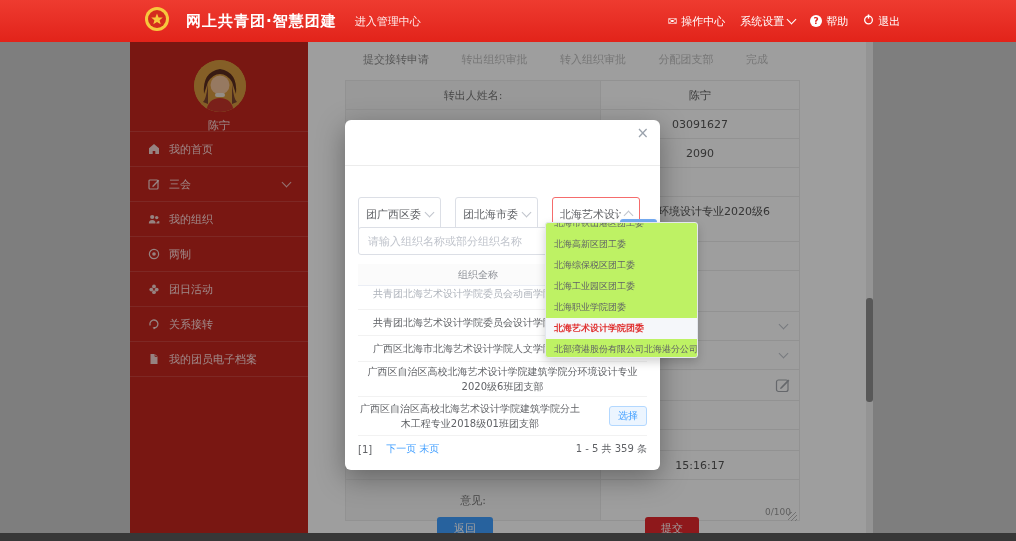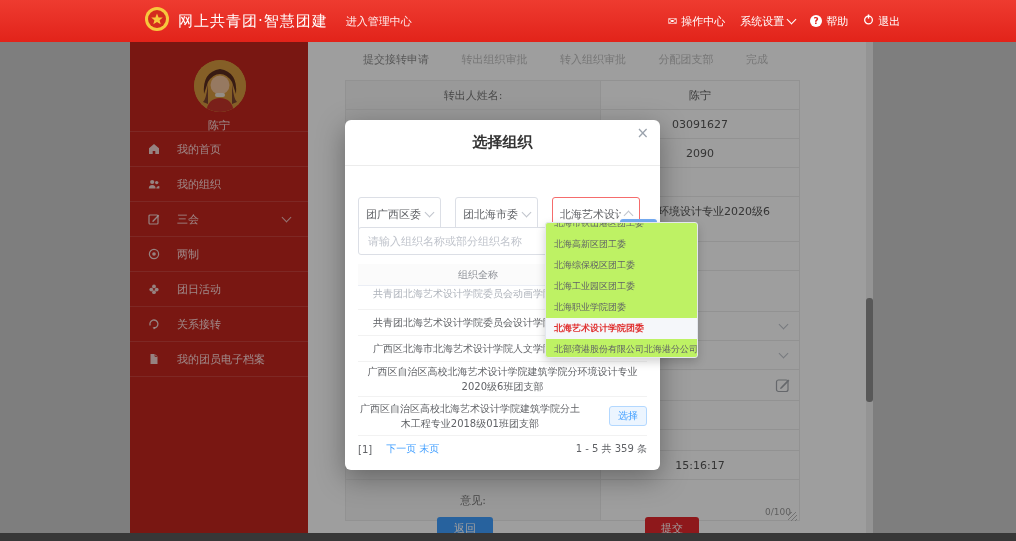--- a/index.html
+++ b/index.html
@@ -1,33 +1,33 @@
 <!DOCTYPE html>
 <html><head>
 <meta charset="utf-8">
 <style>
   html,body{margin:0;padding:0;background:#888;}
   .stage{position:relative;width:1016px;height:541px;overflow:hidden;background:#cbcbcb;
          font-family:"DejaVu Sans","Liberation Sans",sans-serif;-webkit-font-smoothing:antialiased;}
   
   .hdr{position:absolute;left:0;top:0;width:1016px;height:42px;background:linear-gradient(180deg,#ee3b30,#e2231a);z-index:30;color:#fff;}
   .hdr-left{position:absolute;left:144px;top:0;height:42px;display:flex;align-items:center;gap:8px;}
-  .hdr-title{font-size:15px;font-weight:normal;letter-spacing:1px;}
+  .hdr-title{font-size:15px;font-weight:bold;letter-spacing:1px;margin-left:8px;}
   .hdr-enter{font-size:11px;margin-left:10px;color:#ffecec;text-decoration:none;}
   .hdr-right{position:absolute;left:668px;top:0;height:42px;display:flex;align-items:center;gap:15px;font-size:11px;color:#fff;}
   .hnav{display:flex;align-items:center;gap:4px;cursor:pointer;}
   .qmark{display:inline-flex;width:12px;height:12px;border-radius:50%;background:#fff;color:#e2231a;font-size:9px;font-weight:bold;align-items:center;justify-content:center;}
   .chev{display:inline-block;width:6px;height:6px;border-right:1.5px solid currentColor;border-bottom:1.5px solid currentColor;transform:rotate(45deg);margin-top:-3px;}
   .chev.up{transform:rotate(-135deg);margin-top:3px;}
   
   .sb{position:absolute;left:130px;top:42px;width:178px;height:491px;background:#c4261d;}
   .avx{position:absolute;left:64px;top:18px;width:52px;height:52px;border-radius:50%;overflow:hidden;background:#d79a3f;}
   .sb-name{position:absolute;top:76px;left:0;width:178px;text-align:center;color:#ffe9e9;font-size:11px;}
   .sb-menu{position:absolute;top:89px;left:0;right:0;}
-  .sb-item{height:34px;display:flex;align-items:center;padding:0 18px;border-bottom:1px solid rgba(255,255,255,.13);color:#ffd9d9;font-size:11px;gap:17px;cursor:pointer;}
+  .sb-item{height:34px;display:flex;align-items:center;padding:0 18px;border-bottom:1px solid rgba(255,255,255,.13);color:#ffd9d9;font-size:11px;gap:9px;cursor:pointer;}
   .sb-item:first-child{border-top:1px solid rgba(255,255,255,.13);}
   .sb-item .mchev{margin-left:auto;color:#f0bcbc;}
   .sicon{width:12px;height:12px;flex:0 0 12px;}
   
   .ct{position:absolute;left:308px;top:42px;width:558px;height:491px;background:#fff;}
   .steps{position:absolute;left:55px;top:10px;width:405px;display:flex;justify-content:space-between;font-size:11px;color:#bfbfbf;}
   .steps .st:first-child{color:#8f8f8f;}
   .ftable{position:absolute;left:37px;top:38px;width:455px;border-top:1px solid #ececec;}
   .frow{position:relative;display:flex;border-bottom:1px solid #ececec;border-left:1px solid #ececec;border-right:1px solid #ececec;}
   .flabel{width:255px;background:#f7f7f7;display:flex;align-items:center;justify-content:center;font-size:11px;color:#777;border-right:1px solid #ececec;box-sizing:border-box;}
@@ -135,34 +135,34 @@
     <div class="sb-name">陈宁</div>
     <div class="sb-menu">
       <div class="sb-item">
         <svg class="sicon" viewBox="0 0 12 12">
             <path d="M6 1 L11 5.2 V11 H7.3 V8 H4.7 V11 H1 V5.2 Z" fill="rgba(255,255,255,.8)"></path>
           </svg>
         <span>我的首页</span>
       </div>
       <div class="sb-item">
         <svg class="sicon" viewBox="0 0 12 12">
+            <rect x="1" y="2" width="9" height="9" rx="1" fill="none" stroke="rgba(255,255,255,.8)" stroke-width="1.2"></rect>
+            <path d="M4 8.2 L10.2 1.8 L11.2 2.8 L5.2 9 Z" fill="rgba(255,255,255,.8)"></path>
+          </svg>
+        <span>三会</span>
+        <span class="chev mchev"></span>
+      </div>
+      <div class="sb-item">
+        <svg class="sicon" viewBox="0 0 12 12">
             <circle cx="4.2" cy="4" r="2.1" fill="rgba(255,255,255,.8)"></circle>
             <circle cx="8.7" cy="4.6" r="1.7" fill="rgba(255,255,255,.8)"></circle>
             <path d="M.8 10.5 Q.8 7 4.2 7 Q7.6 7 7.6 10.5 Z" fill="rgba(255,255,255,.8)"></path>
             <path d="M8.2 10.5 Q8.6 7.6 11.3 8 Q11.5 9.5 11.3 10.5 Z" fill="rgba(255,255,255,.8)"></path>
           </svg>
         <span>我的组织</span>
-      </div>
-      <div class="sb-item">
-        <svg class="sicon" viewBox="0 0 12 12">
-            <rect x="1" y="2" width="9" height="9" rx="1" fill="none" stroke="rgba(255,255,255,.8)" stroke-width="1.2"></rect>
-            <path d="M4 8.2 L10.2 1.8 L11.2 2.8 L5.2 9 Z" fill="rgba(255,255,255,.8)"></path>
-          </svg>
-        <span>三会</span>
-        <span class="chev mchev"></span>
       </div>
       <div class="sb-item">
         <svg class="sicon" viewBox="0 0 12 12">
             <circle cx="6" cy="6" r="4.6" fill="none" stroke="rgba(255,255,255,.8)" stroke-width="1.2"></circle>
             <circle cx="6" cy="6" r="1.8" fill="rgba(255,255,255,.8)"></circle>
           </svg>
         <span>两制</span>
       </div>
       <div class="sb-item">
         <svg class="sicon" viewBox="0 0 12 12">
@@ -281,21 +281,20 @@
 
   <div class="scroll">
     <div class="thumb"></div>
   </div>
   <div class="fstrip"></div>
 
   <div class="bd"></div>
 
   <div class="md">
     <span class="md-x">×</span>
-    <div class="md-t">选择组织</div>
     <div class="md-d"></div>
 
     <div class="sel" style="left:13px;width:83px">
       <span class="sv">团广西区委</span>
       <span class="chev"></span>
     </div>
     <div class="sel" style="left:110px;width:83px">
       <span class="sv">团北海市委</span>
       <span class="chev"></span>
     </div>

